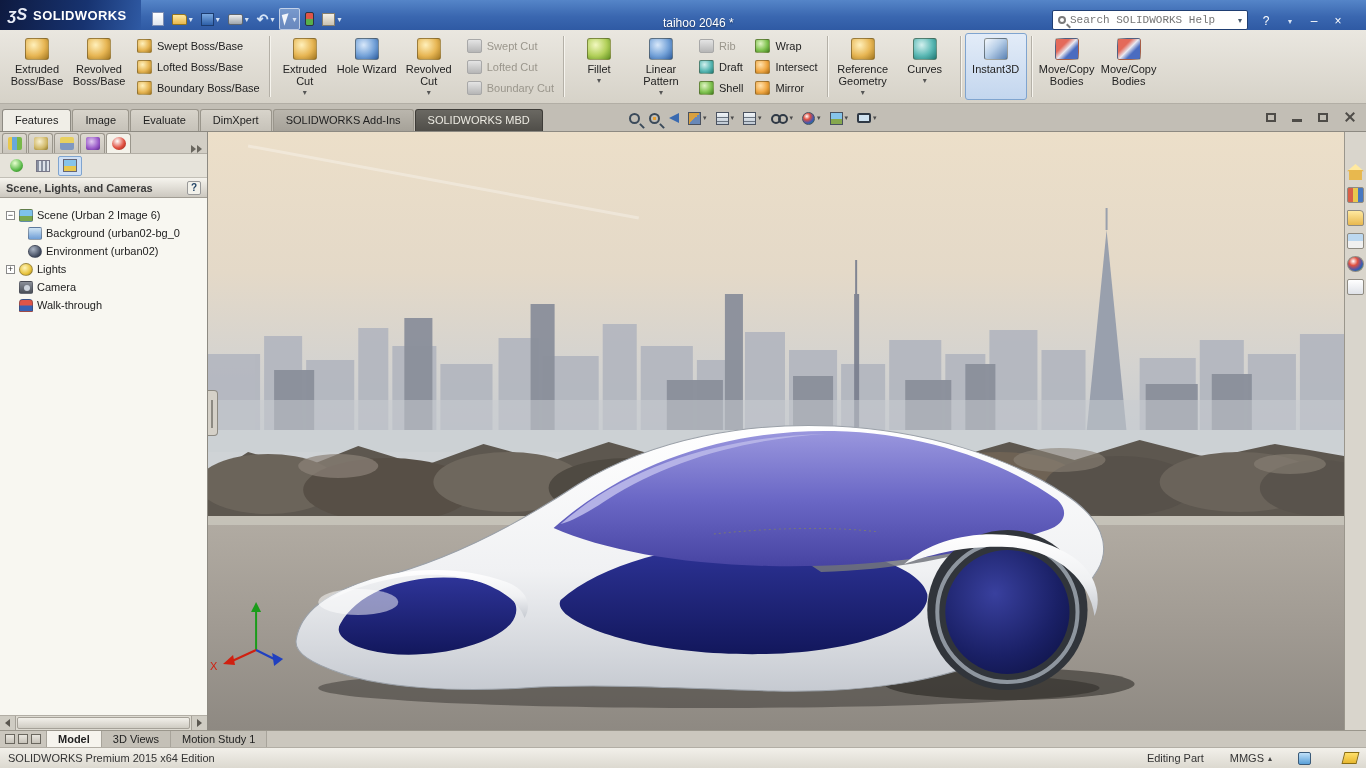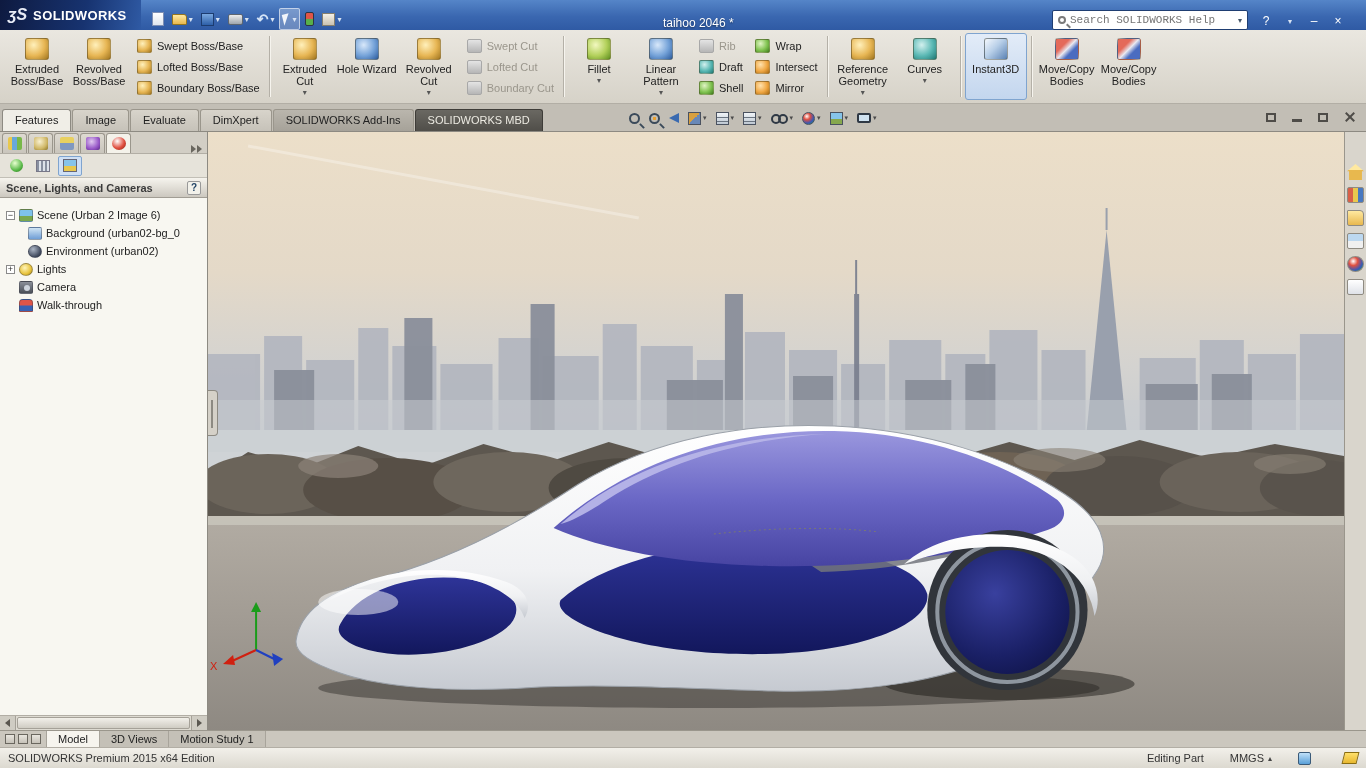--- a/index.html
+++ b/index.html
@@ -142,21 +142,21 @@
 .rs-folder{background:linear-gradient(#ffe9a0,#e8b84e);border-radius:1px 4px 2px 2px}
 .rs-palette{background:linear-gradient(#bcd8f0 50%,#f0f0f0 50%)}
 .rs-ball{background:radial-gradient(circle at 35% 30%,#fff,#e05040 32%,#3858b8 66%,#28a048 95%);border-radius:50%}
 .rs-doc{background:linear-gradient(#ffffff,#dfe2e8)}
 
 
 .btabs{height:17px;flex:none;background:#cbc7be;display:flex;align-items:stretch;border-top:1px solid #9a968c}
 .bnav{display:flex;align-items:center;gap:3px;padding:0 5px;border-right:1px solid #a8a49b}
 .bni{width:10px;height:10px;border:1px solid #6a675f;background:linear-gradient(#e8e5de,#c6c2b9)}
 .btab{display:flex;align-items:center;padding:0 11px;border-right:1px solid #a8a49b;background:#c4c0b7;cursor:default}
-.btab.active{background:#f6f4ee;font-weight:normal}
+.btab.active{background:#f6f4ee;font-weight:bold}
 .status{height:21px;flex:none;background:linear-gradient(#f2f0ea,#dcd9d0);border-top:1px solid #b2aea5;display:flex;align-items:center;padding:0 8px;color:#333}
 .st-right{margin-left:auto;display:flex;align-items:center;gap:26px}
 .units{display:flex;align-items:center;gap:4px}
 .ucaret{font-size:8px;color:#444}
 .mbdicon{width:13px;height:13px;background:linear-gradient(#bfe0f8,#5aa0d8);border:1px solid #3a5a78;border-radius:2px}
 .tagicon{width:15px;height:12px;background:linear-gradient(#ffe06a,#e8b830);border:1px solid #8a6d10;transform:skewX(-14deg);margin-left:6px}
 svg text{font-family:"Liberation Sans",sans-serif}
 </style>
 </head>
 <body>

